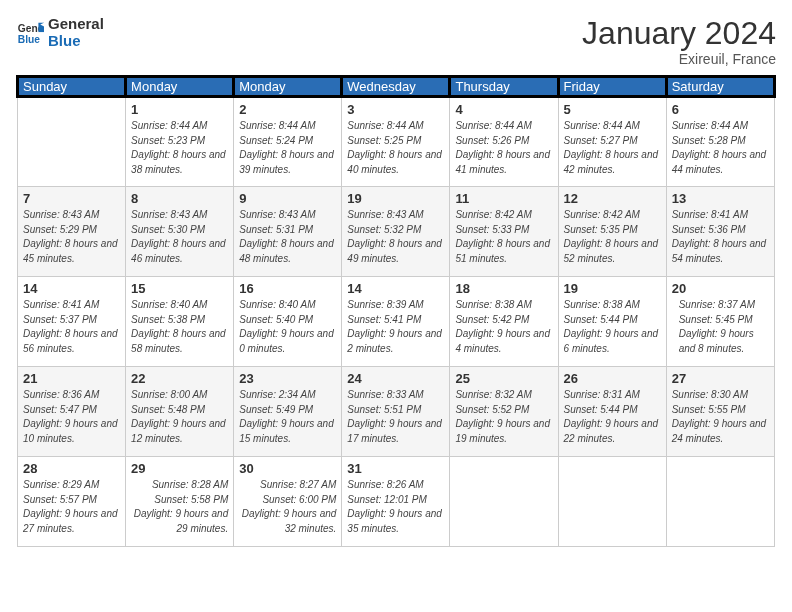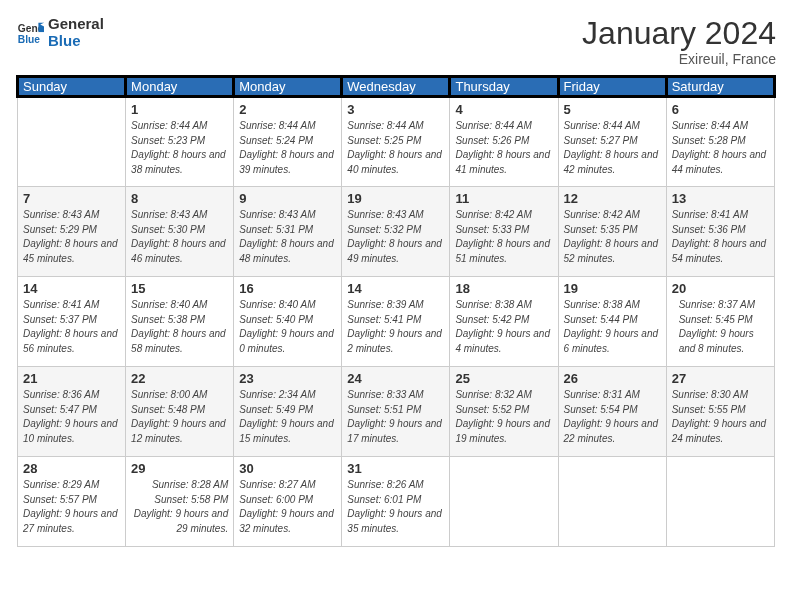--- a/index.html
+++ b/index.html
@@ -269,21 +269,21 @@
         </td>
         <td>
           <div class="day-number">25</div>
           <div class="day-detail" style="white-space: pre-line;">Sunrise: 8:32 AM
 Sunset: 5:52 PM
 Daylight: 9 hours and 19 minutes.</div>
         </td>
         <td>
           <div class="day-number">26</div>
           <div class="day-detail" style="white-space: pre-line;">Sunrise: 8:31 AM
-Sunset: 5:54 PM
+Sunset: 5:44 PM
 Daylight: 9 hours and 22 minutes.</div>
         </td>
         <td>
           <div class="day-number">27</div>
           <div class="day-detail" style="white-space: pre-line;">Sunrise: 8:30 AM
 Sunset: 5:55 PM
 Daylight: 9 hours and 24 minutes.</div>
         </td>
       </tr>
       <tr>
@@ -294,28 +294,28 @@
 Daylight: 9 hours and 27 minutes.</div>
         </td>
         <td>
           <div class="day-number">29</div>
           <div class="day-detail" style="white-space: pre-line; text-align: right;">Sunrise: 8:28 AM
 Sunset: 5:58 PM
 Daylight: 9 hours and 29 minutes.</div>
         </td>
         <td>
           <div class="day-number">30</div>
-          <div class="day-detail" style="white-space: pre-line;">Sunrise: 8:27 AM
+          <div class="day-detail" style="white-space: pre-line; text-align: right;">Sunrise: 8:27 AM
 Sunset: 6:00 PM
 Daylight: 9 hours and 32 minutes.</div>
         </td>
         <td>
           <div class="day-number">31</div>
           <div class="day-detail" style="white-space: pre-line;">Sunrise: 8:26 AM
-Sunset: 6:01 PM
+Sunset: 12:01 PM
 Daylight: 9 hours and 35 minutes.</div>
         </td>
         <td class="empty-cell"></td>
         <td class="empty-cell"></td>
         <td class="empty-cell"></td>
       </tr>
     </tbody>
 </table>
 
 </body></html>

